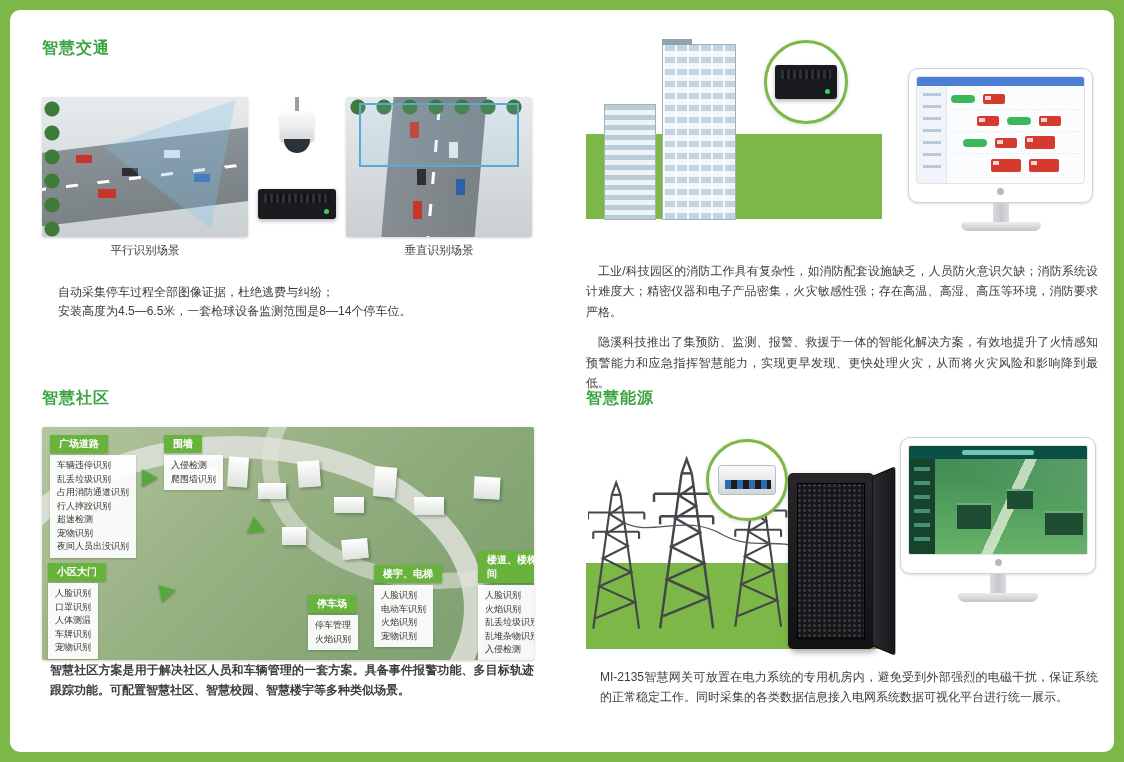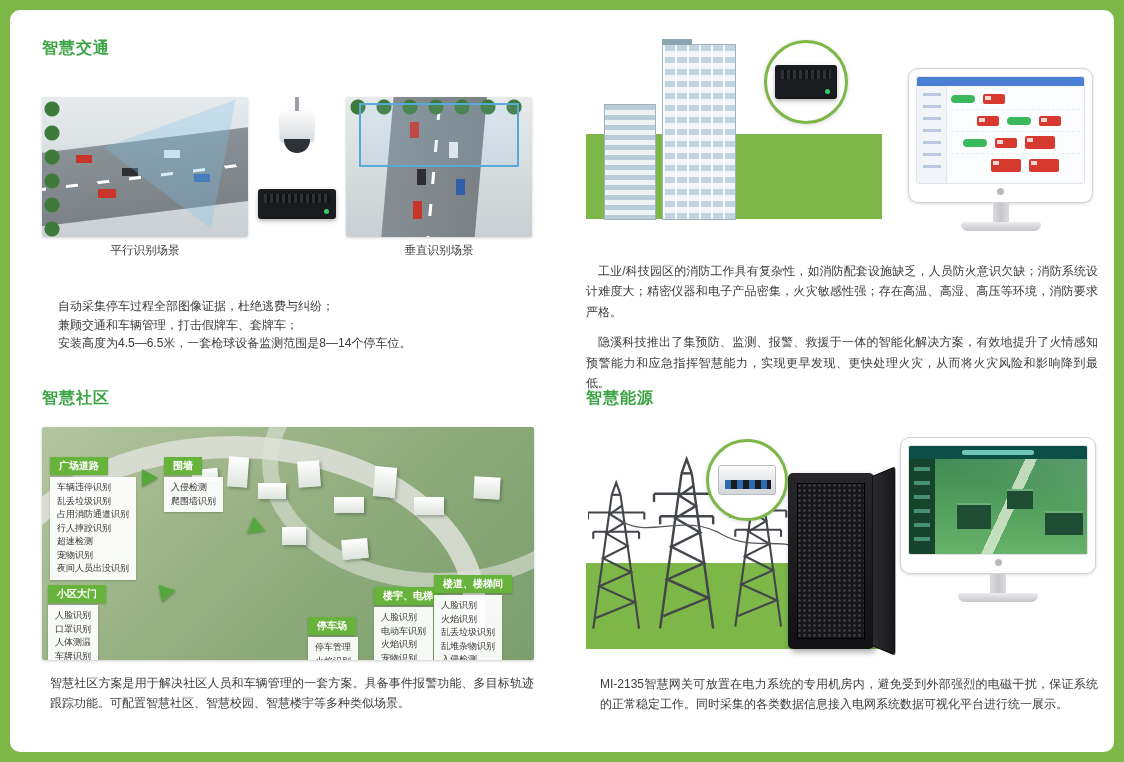--- a/index.html
+++ b/index.html
@@ -55,21 +55,21 @@
               background:#2c3238; border-radius:0 0 14px 14px; }
   .edgebox { width:78px; height:30px; margin:14px auto 0; background:#1a1b1e; border-radius:3px; position:relative;
              box-shadow:0 2px 4px rgba(0,0,0,.3); }
   .edgebox::before { content:""; position:absolute; left:6px; right:6px; top:5px; height:9px;
              background:repeating-linear-gradient(90deg,#2e3034 0 3px,#121316 3px 6px); }
   .edgebox::after { content:""; position:absolute; right:7px; bottom:5px; width:5px; height:5px; border-radius:50%; background:#35d06a; }
   .edgebox.big { width:62px; height:34px; margin:0; }
   .caption { position:absolute; top:146px; font-size:11.5px; color:#3a3a3a; text-align:center; }
   .cap-l { left:0; width:206px; }
   .cap-r { left:304px; width:186px; }
-  .t-text { margin-top:32px; padding-left:16px; }
+  .t-text { margin-top:18px; padding-left:16px; }
   .t-text div { font-size:12px; color:#3c3c3c; line-height:1.55; }
 
   
   .fire-il { position:relative; height:205px; margin-top:4px; }
   .green-band { position:absolute; background:#7cb747; }
   .fire-il .green-band { left:0; top:92px; width:296px; height:85px; }
   .bldg { position:absolute; left:18px; top:2px; width:132px; height:176px; }
   .blkA { position:absolute; left:0; bottom:0; width:52px; height:116px;
           background:repeating-linear-gradient(180deg,#b9cdd9 0 5px,#eef3f6 5px 10px); border:1px solid #9fb2bd; }
   .blkB { position:absolute; right:0; bottom:0; width:74px; height:176px;
@@ -103,29 +103,29 @@
   .fire-text { margin-top:14px; }
 
   
   .aerial { position:relative; margin-top:18px; width:492px; height:233px; overflow:hidden; border-radius:2px;
             background:linear-gradient(135deg,#b4c6a0 0%,#9cb487 35%,#8aa878 65%,#7c9e6e 100%); box-shadow:0 1px 3px rgba(0,0,0,.2); }
   .aerial::before { content:""; position:absolute; left:-60px; bottom:-120px; width:460px; height:300px;
                     border:22px solid rgba(223,226,219,.85); border-radius:50%; }
   .aerial::after { content:""; position:absolute; right:-80px; top:-90px; width:320px; height:220px;
                    border:16px solid rgba(223,226,219,.6); border-radius:50%; }
   .bld { position:absolute; background:linear-gradient(#ffffff,#dde3dd); box-shadow:2px 2px 3px rgba(40,60,40,.35); z-index:1; }
-  .tag { position:absolute; z-index:3;margin-top:22px; }
+  .tag { position:absolute; z-index:3; }
   .tag-h { display:inline-block; background:#68b33c; color:#fff; font-size:10px; font-weight:bold; padding:2px 9px;
            box-shadow:0 1px 2px rgba(0,0,0,.25); }
   .tag-list { background:rgba(255,255,255,.93); padding:4px 7px; font-size:9px; color:#333;
               line-height:1.5; margin-top:2px; width:max-content; box-shadow:0 1px 2px rgba(0,0,0,.2); }
   .arrow { position:absolute; width:0; height:0; z-index:2;
            border-left:16px solid #57a83c; border-top:9px solid transparent; border-bottom:9px solid transparent;
            filter:drop-shadow(0 1px 1px rgba(0,0,0,.3)); }
-  .comm-text { margin-top:13px; padding-left:8px; width:492px; }
+  .comm-text { padding-left:8px; width:492px;font-weight:bold; }
 
   
   .energy-il { position:relative; height:240px; margin-top:6px; }
   .energy-il .green-band { left:0; top:148px; width:300px; height:86px; }
   .towers { position:absolute; left:2px; top:34px; width:215px; height:200px; }
   .energy-il .callout { left:120px; top:24px; width:82px; height:82px; z-index:2; }
   .gateway { width:58px; height:30px; background:linear-gradient(#fbfbfc,#d2d6d9); border:1px solid #b7bcc1; border-radius:3px; position:relative; }
   .gateway::before { content:""; position:absolute; left:6px; bottom:5px; width:46px; height:9px;
                      background:repeating-linear-gradient(90deg,#2b6cb0 0 6px,#1a1c1f 6px 12px); }
   .cabinet { position:absolute; left:202px; top:58px; width:86px; height:176px; z-index:1;
@@ -140,21 +140,21 @@
   .es-head { height:13px; background:#0c4f46; display:flex; align-items:center; justify-content:center; }
   .es-title { width:72px; height:5px; background:rgba(130,220,200,.85); border-radius:2px; }
   .es-side { position:absolute; left:0; top:13px; bottom:0; width:26px; background:rgba(6,40,30,.6); }
   .es-side::before { content:""; position:absolute; left:5px; top:8px; width:16px; height:80px;
                      background:repeating-linear-gradient(180deg,rgba(120,220,190,.5) 0 4px,transparent 4px 14px); }
   .es-main { position:absolute; left:26px; right:0; top:13px; bottom:0;
              background:linear-gradient(115deg,transparent 46%,rgba(230,240,220,.75) 46% 52%,transparent 52%),
                         linear-gradient(200deg,rgba(255,255,255,.15),transparent 40%),
                         linear-gradient(#3f8b52,#67b36a); }
   .esb { position:absolute; background:#1e4d33; border-top:2px solid #6fae7d; }
-  .energy-text { margin-top:19px; padding-left:14px; }
+  .energy-text { margin-top:12px; padding-left:14px; }
 </style>
 </head>
 <body>
 
 <div class="page">
 
   <section class="quad q1">
     <h2 class="q-title">智慧交通</h2>
     <div class="t-images">
       <div class="scene horiz">
@@ -175,21 +175,20 @@
         <div class="roadv"></div>
         <div class="trees top"></div>
         <div class="carsv"></div>
         <div class="blueframe"></div>
       </div>
       <div class="caption cap-l">平行识别场景</div>
       <div class="caption cap-r">垂直识别场景</div>
     </div>
     <div class="t-text">
       <div>自动采集停车过程全部图像证据，杜绝逃费与纠纷；</div>
-      <div>兼顾交通和车辆管理，打击假牌车、套牌车；</div>
       <div>安装高度为4.5—6.5米，一套枪球设备监测范围是8—14个停车位。</div>
     </div>
   </section>
 
   <section class="quad q2">
     <div class="fire-il">
       <div class="green-band"></div>
       <div class="bldg">
         <div class="blkA"></div>
         <div class="blkB"></div>
@@ -290,21 +289,21 @@
       </div>
       <div class="tag" style="left:332px;top:136px">
         <div class="tag-h">楼宇、电梯</div>
         <div class="tag-list">
           <div>人脸识别</div>
           <div>电动车识别</div>
           <div>火焰识别</div>
           <div>宠物识别</div>
         </div>
       </div>
-      <div class="tag" style="left:392px;top:124px">
+      <div class="tag" style="left:436px;top:124px">
         <div class="tag-h">楼道、楼梯间</div>
         <div class="tag-list">
           <div>人脸识别</div>
           <div>火焰识别</div>
           <div>乱丢垃圾识别</div>
           <div>乱堆杂物识别</div>
           <div>入侵检测</div>
         </div>
       </div>
     </div>

